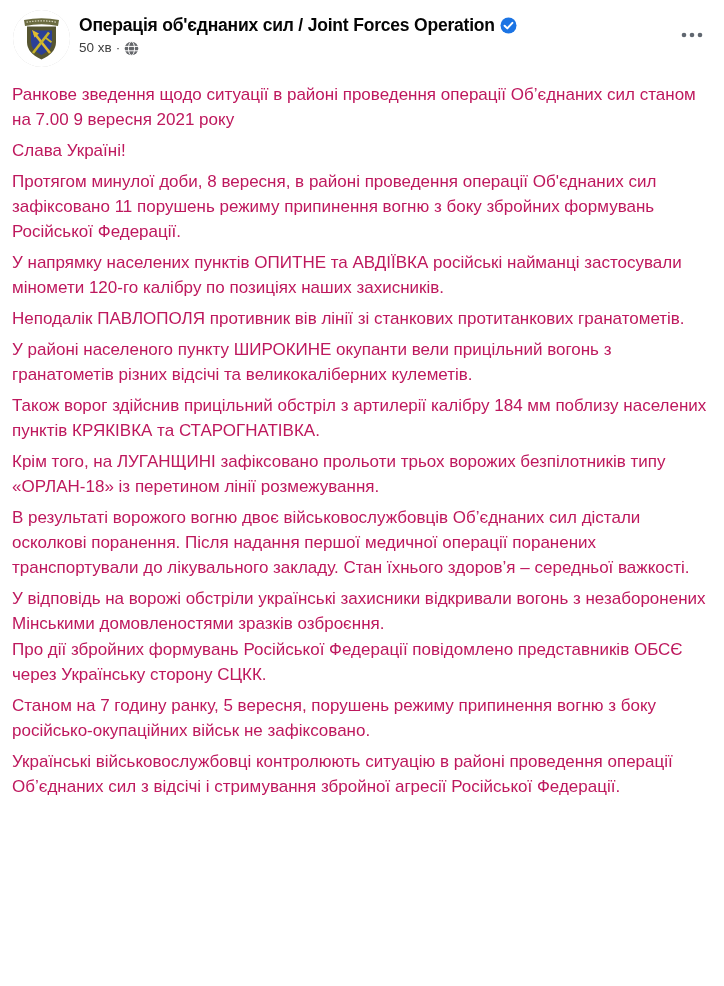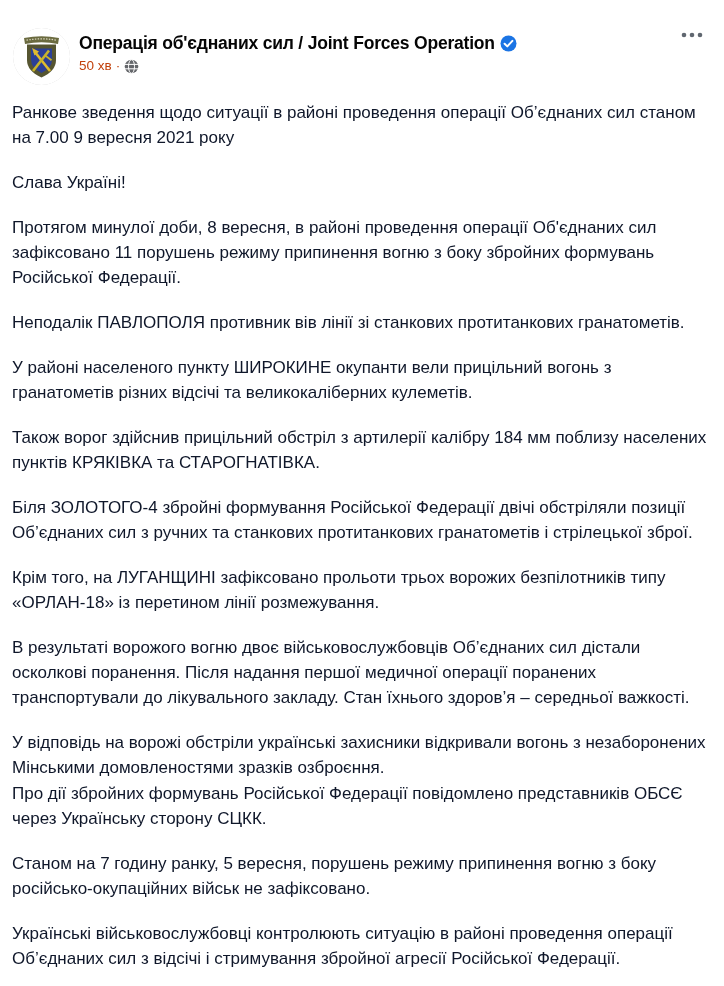--- a/index.html
+++ b/index.html
@@ -4,56 +4,56 @@
 <style>
   html, body { margin: 0; padding: 0; background: #ffffff; }
   body {
     width: 724px; height: 986px; overflow: hidden;
     font-family: "Liberation Sans", sans-serif;
     -webkit-font-smoothing: antialiased;
   }
   .post { width: 724px; min-height: 986px; background: #fff; position: relative; }
 
   
-  .post-header { display: flex; align-items: flex-start; padding: 28px 16px 0 13px; position: relative; }
+  .post-header { display: flex; align-items: flex-start; padding: 10px 16px 0 13px; position: relative; }
   .avatar {
     width: 57px; height: 57px; border-radius: 50%;
     background: #fff; box-shadow: inset 0 0 0 1px rgba(0,0,0,.12);
     overflow: hidden; flex: 0 0 auto; cursor: pointer;
   }
   .avatar svg { display: block; }
   .header-text { margin-left: 9px; padding-top: 5px; min-width: 0; }
   .title-row { display: flex; align-items: center; }
   .page-name {
     font-size: 17.5px; font-weight: 700; color: #050505;
     letter-spacing: -0.2px; white-space: nowrap; cursor: pointer;
   }
   .verified-badge { margin-left: 5px; display: inline-flex; flex: 0 0 auto; }
   .meta-row {
     margin-top: 4px; display: flex; align-items: center;
-    font-size: 13.5px; color: #c2410c;
+    font-size: 13.5px; color: #404040;
   }
   .meta-sep { margin: 0 4px; }
   .timestamp { cursor: pointer; }
   .globe { display: inline-flex; position: relative; top: 1px; }
 
   .menu-btn {
     position: absolute; right: 14px; top: 21px;
     width: 36px; height: 28px; border: 0; background: transparent;
     display: flex; align-items: center; justify-content: center;
     border-radius: 6px; cursor: pointer;
   }
 
   
   .post-text {
     padding: 15px 16px 0 12px;
-    font-size: 17px; line-height: 25px; color: #0f172a;
+    font-size: 17px; line-height: 25px; color: #be185d;
   }
   .post-paragraph { margin: 0; }
-  .post-paragraph + .post-paragraph { margin-top: 20px; }
+  .post-paragraph + .post-paragraph { margin-top: 6px; }
   
   .post-paragraph:nth-child(11) { margin-top: 1px; }
 </style>
 </head>
 <body>
 
 <div class="post">
 
   <header class="post-header">
 
@@ -108,24 +108,24 @@
         <circle cx="20" cy="4" r="2.3" fill="#606770"></circle>
       </svg>
     </button>
 
   </header>
 
   <div class="post-text">
       <p class="post-paragraph">Ранкове зведення щодо ситуації в районі проведення операції Об’єднаних сил станом на 7.00 9 вересня 2021 року</p>
       <p class="post-paragraph">Слава Україні!</p>
       <p class="post-paragraph">Протягом минулої доби, 8 вересня, в районі проведення операції Об'єднаних сил зафіксовано 11 порушень режиму припинення вогню з боку збройних формувань Російської Федерації.</p>
+      <p class="post-paragraph">У напрямку населених пунктів ОПИТНЕ та АВДІЇВКА російські найманці застосували міномети 120-го калібру по позиціях наших захисників.</p>
       <p class="post-paragraph">Неподалік ПАВЛОПОЛЯ противник вів лінії зі станкових протитанкових гранатометів.</p>
       <p class="post-paragraph">У районі населеного пункту ШИРОКИНЕ окупанти вели прицільний вогонь з гранатометів різних відсічі та великокаліберних кулеметів.</p>
       <p class="post-paragraph">Також ворог здійснив прицільний обстріл з артилерії калібру 184 мм поблизу населених пунктів КРЯКІВКА та СТАРОГНАТІВКА.</p>
-      <p class="post-paragraph">Біля ЗОЛОТОГО-4 збройні формування Російської Федерації двічі обстріляли позиції Об’єднаних сил з ручних та станкових протитанкових гранатометів і стрілецької зброї.</p>
       <p class="post-paragraph">Крім того, на ЛУГАНЩИНІ зафіксовано прольоти трьох ворожих безпілотників типу «ОРЛАН-18» із перетином лінії розмежування.</p>
       <p class="post-paragraph">В результаті ворожого вогню двоє військовослужбовців Об’єднаних сил дістали осколкові поранення. Після надання першої медичної операції поранених транспортували до лікувального закладу. Стан їхнього здоров’я – середньої важкості.</p>
       <p class="post-paragraph">У відповідь на ворожі обстріли українські захисники відкривали вогонь з незаборонених Мінськими домовленостями зразків озброєння.</p>
       <p class="post-paragraph">Про дії збройних формувань Російської Федерації повідомлено представників ОБСЄ через Українську сторону СЦКК.</p>
       <p class="post-paragraph">Станом на 7 годину ранку, 5 вересня, порушень режиму припинення вогню з боку російсько-окупаційних військ не зафіксовано.</p>
       <p class="post-paragraph">Українські військовослужбовці контролюють ситуацію в районі проведення операції Об’єднаних сил з відсічі і стримування збройної агресії Російської Федерації.</p>
     </div>
 
 </div>
 

